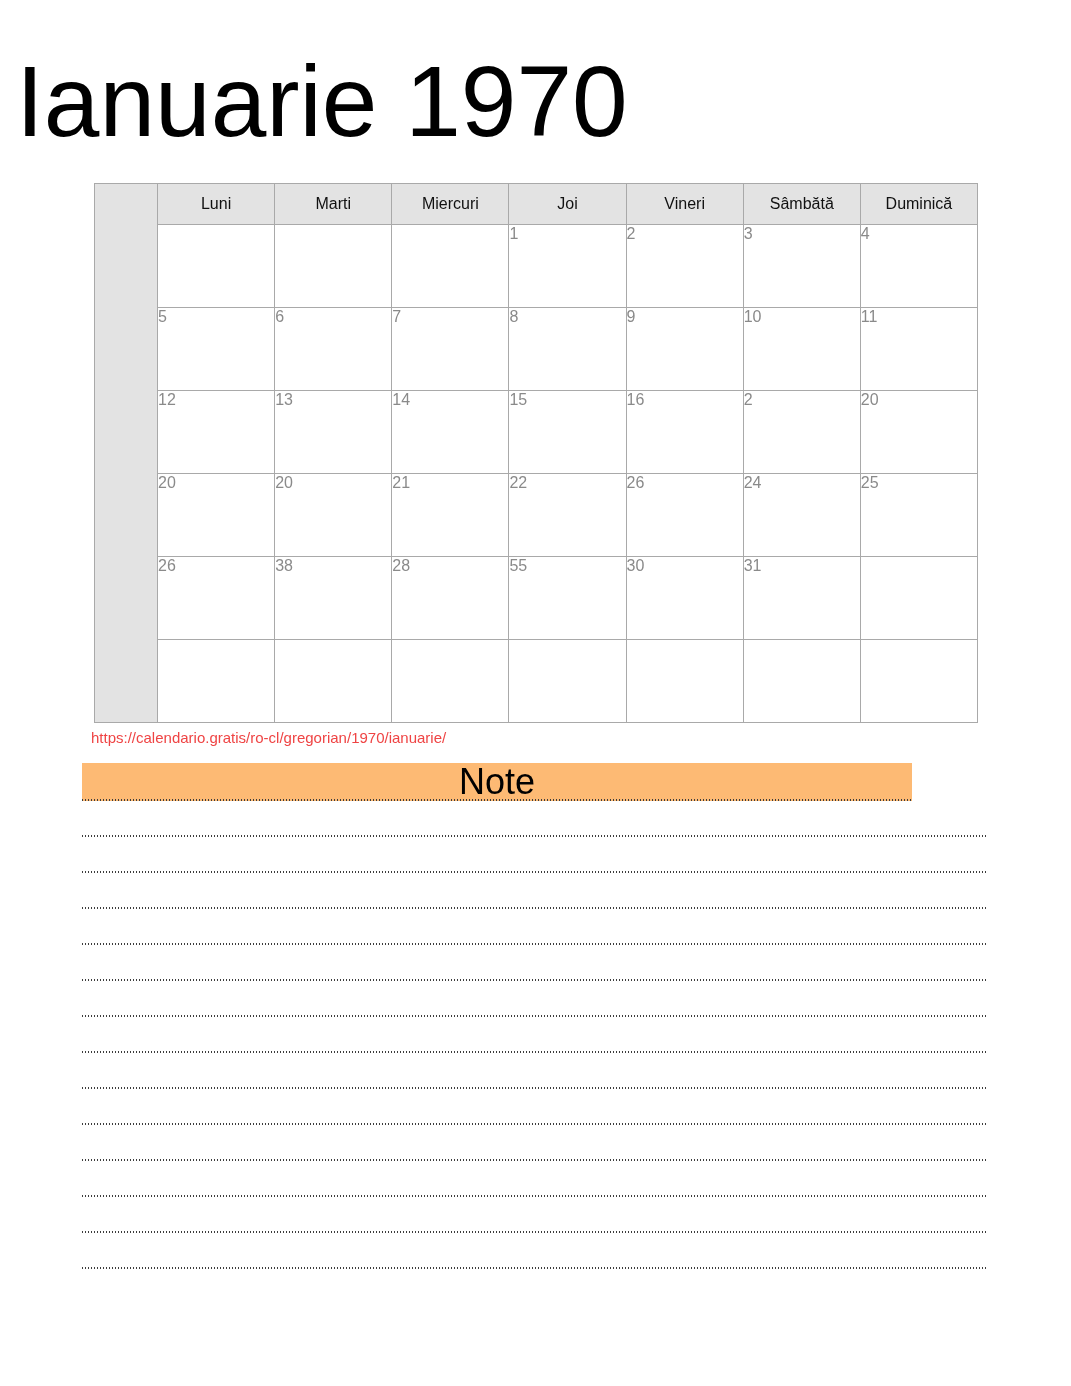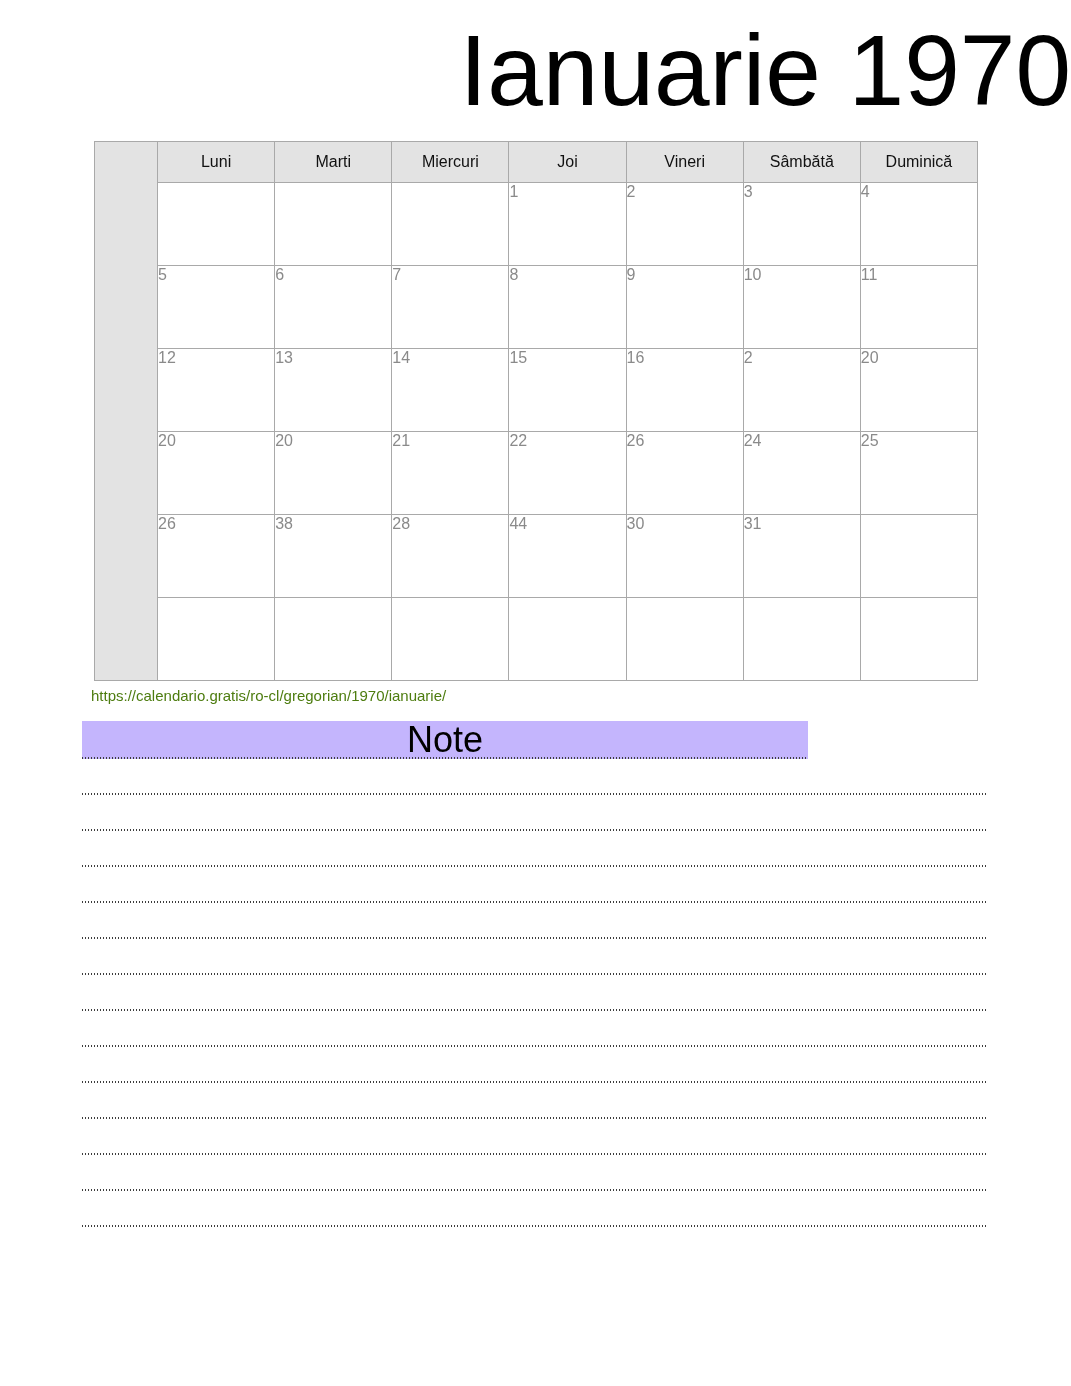--- a/index.html
+++ b/index.html
@@ -5,33 +5,33 @@
   html, body { margin: 0; padding: 0; }
   body {
     width: 1071px;
     height: 1386px;
     background: #ffffff;
     font-family: "Liberation Sans", sans-serif;
     color: #000;
     overflow: hidden;
   }
   .title {
-    margin: 0;
-    padding-top: 20px;
+    margin: 16px;
+    padding-top: 35px;
     font-size: 100px;
     line-height: 100px;
     font-weight: normal;
-    text-align: right;
+    text-align: left;
     white-space: nowrap;
   }
   table.calendar {
     border-collapse: collapse;
     table-layout: fixed;
     width: 884px;
-    margin: 21px 0 0 94px;
+    margin: 32px 0 0 94px;
   }
   table.calendar td, table.calendar th {
     border: 1px solid #a9a9a9;
     padding: 0;
   }
   td.leftcol {
     width: 62px;
     background: #e3e3e3;
   }
   th.dayhead {
@@ -48,27 +48,27 @@
     vertical-align: top;
     text-align: left;
     font-size: 16px;
     color: #8a8a8a;
     padding: 2px 0 0 5px;
   }
   .url {
     margin: 6px 0 0 91px;
     font-size: 15px;
     line-height: 17px;
-    color: #4d7c0f;
+    color: #ef4444;
   }
   .note-header {
-    width: 726px;
+    width: 830px;
     height: 38px;
     margin: 17px 0 0 82px;
-    background: #c4b5fd;
+    background: #fdba74;
     text-align: center;
     font-size: 36px;
     line-height: 38px;
     color: #000;
   }
   .note-lines {
     width: 906px;
     margin-left: 82px;
   }
   .note-line { height: 36px; }
@@ -133,21 +133,21 @@
         <td class="day">21</td>
         <td class="day">22</td>
         <td class="day">26</td>
         <td class="day">24</td>
         <td class="day">25</td>
       </tr>
       <tr>
         <td class="day">26</td>
         <td class="day">38</td>
         <td class="day">28</td>
-        <td class="day">44</td>
+        <td class="day">55</td>
         <td class="day">30</td>
         <td class="day">31</td>
         <td class="day"></td>
       </tr>
       <tr>
         <td class="day"></td>
         <td class="day"></td>
         <td class="day"></td>
         <td class="day"></td>
         <td class="day"></td>

